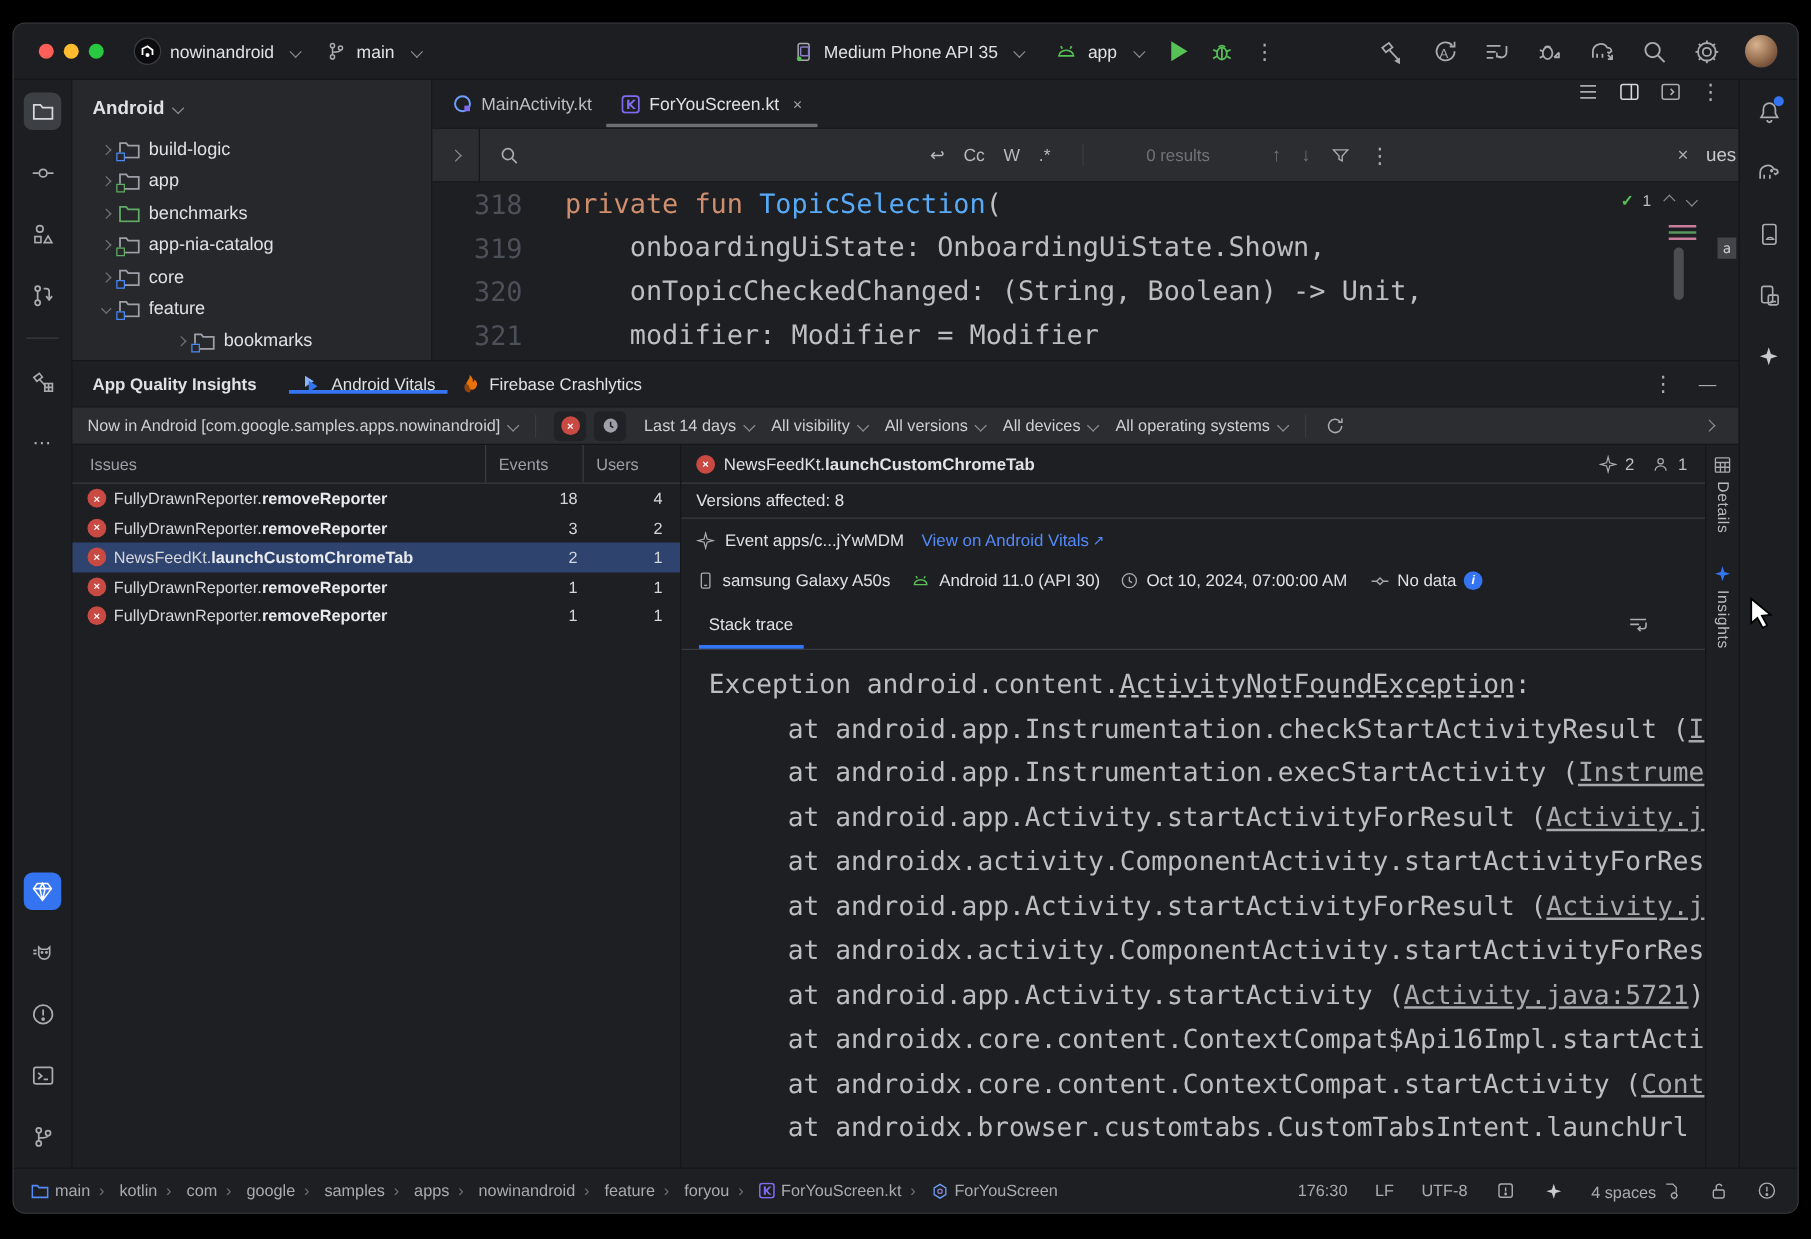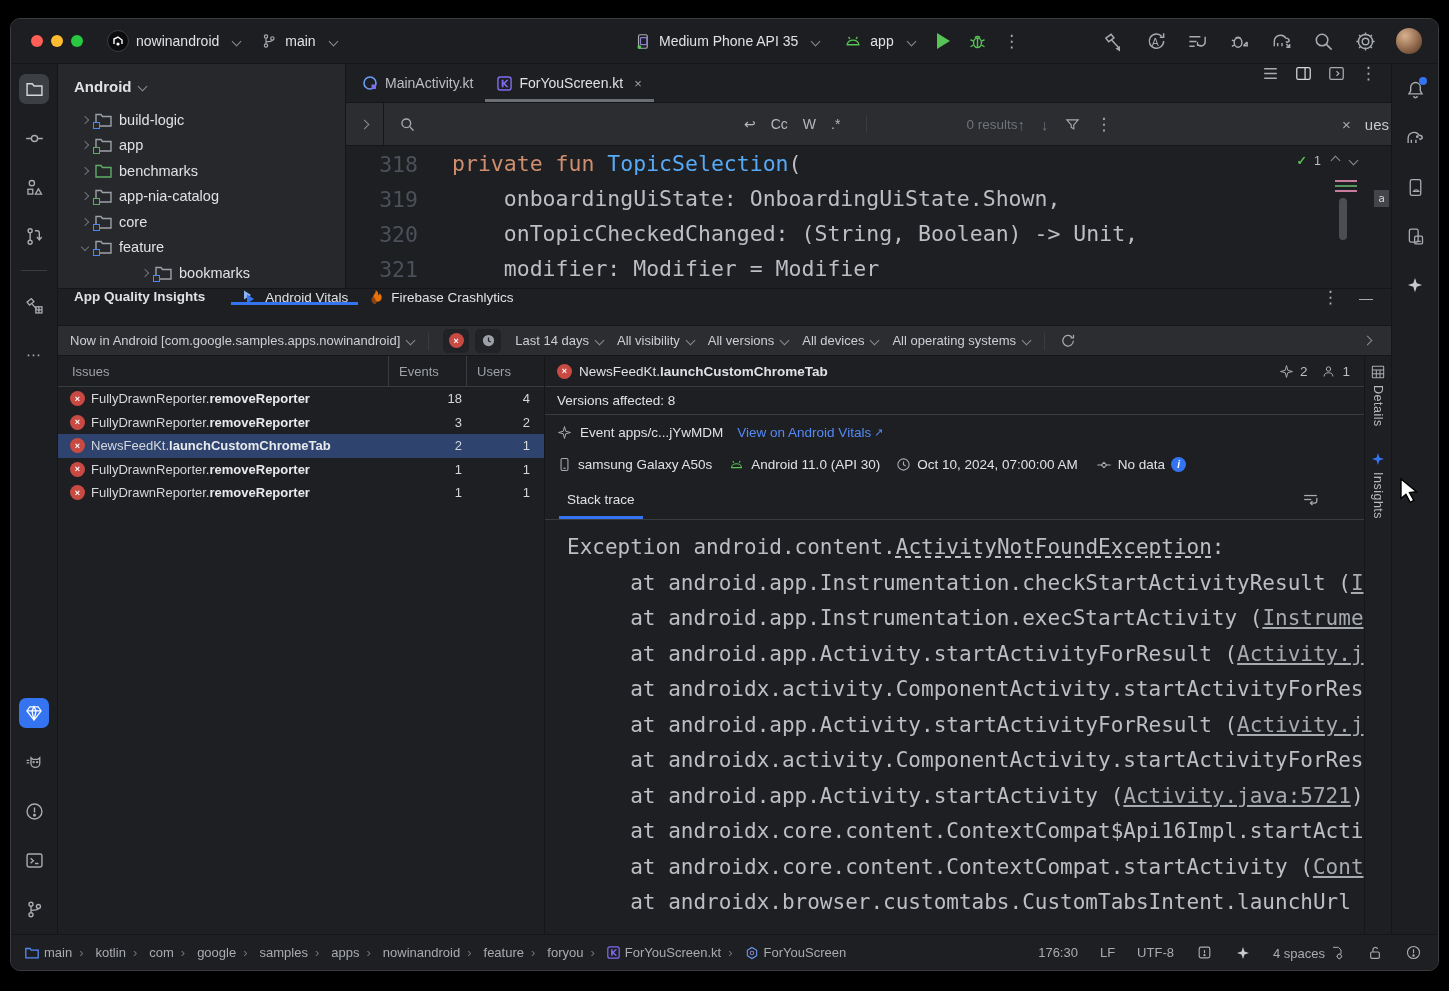--- a/index.html
+++ b/index.html
@@ -58,35 +58,35 @@
   .editor{flex:1;display:flex;flex-direction:column;min-width:0;background:var(--bg0)}
   .tabs-row{height:38px;display:flex;align-items:flex-start;flex:none;padding-left:4px}
   .tab{display:flex;align-items:center;gap:7px;height:38px;padding:0 12px;font-size:14px;color:var(--fg2)}
   .tab.active{box-shadow:inset 0 -3px 0 #6B6E73;color:var(--fg)}
   .tab .close{margin-left:4px;color:var(--mut);font-size:13px}
   .tabs-right{margin-left:auto;display:flex;align-items:center;gap:14px;padding-right:14px}
   .search-row{height:44px;background:var(--bg1);border-top:1px solid var(--seam);border-bottom:1px solid var(--seam);
     display:flex;align-items:center;flex:none;font-size:13.5px;color:var(--mut)}
   .search-exp{width:38px;height:100%;display:flex;align-items:center;justify-content:center;border-right:1px solid var(--seam)}
   .search-ops{display:flex;align-items:center;gap:15px;margin-left:150px;color:#B6B9BE;font-size:14px}
-  .results{width:150px;text-align:right;color:var(--dim)}
+  .results{width:150px;text-align:center;color:var(--dim)}
   .nav-arr{color:var(--dim);font-size:15px}
   .code{flex:1;position:relative;font-family:"DejaVu Sans Mono",monospace;font-size:21.5px;overflow:hidden;color:var(--fg2)}
   .cline{display:flex;height:35px;align-items:center;white-space:pre}
   .lnum{width:72px;text-align:right;color:var(--lnum);flex:none;padding-top:2px}
   .ctext{padding-left:34px}
   .kw{color:var(--kw)} .fn{color:var(--fn)}
   .inspect{position:absolute;top:7px;right:34px;display:flex;align-items:center;gap:7px;
     font-family:"Liberation Sans",sans-serif;font-size:12.5px;color:var(--fg2)}
   .scrollmarks{position:absolute;top:32px;right:30px;width:26px}
   .peekbox{position:absolute;top:44px;right:2px;width:15px;height:17px;background:#43454A;color:#cfd1d5;
     font-size:11px;font-family:"DejaVu Sans Mono",monospace;display:flex;align-items:center;justify-content:center}
   
   .aqi{flex:1;display:flex;flex-direction:column;min-height:0}
-  .aqi-header{height:36px;display:flex;align-items:flex-start;flex:none;padding-left:16px}
+  .aqi-header{height:36px;display:flex;align-items:center;flex:none;padding-left:16px}
   .aqi-title{font-weight:bold;font-size:13.5px;display:flex;align-items:center;margin-right:26px}
   .aqi-tab{display:flex;align-items:center;gap:8px;padding:0 10px;font-size:13.5px;color:var(--fg)}
   .aqi-tab.active{box-shadow:inset 0 -3px 0 var(--acc)}
   .aqi-hright{margin-left:auto;display:flex;align-items:center;gap:20px;padding-right:18px}
   .filters{height:31px;background:var(--bg1);border-top:1px solid var(--seam);border-bottom:1px solid var(--seam);
     display:flex;align-items:center;flex:none;padding:0 12px;gap:14px;color:#CDCFD4;font-size:13px}
   .drop{display:flex;align-items:center}
   .tgl{width:26px;height:24px;border-radius:5px;background:#212225;display:flex;align-items:center;justify-content:center}
   .errdot{width:15px;height:15px;border-radius:50%;background:var(--red);color:#fff;font-size:9px;font-weight:bold;
     display:flex;align-items:center;justify-content:center;flex:none}

